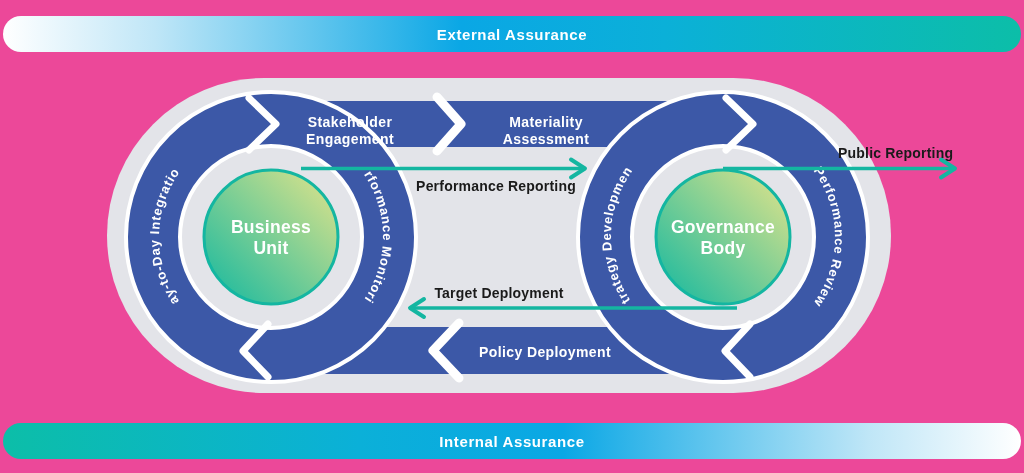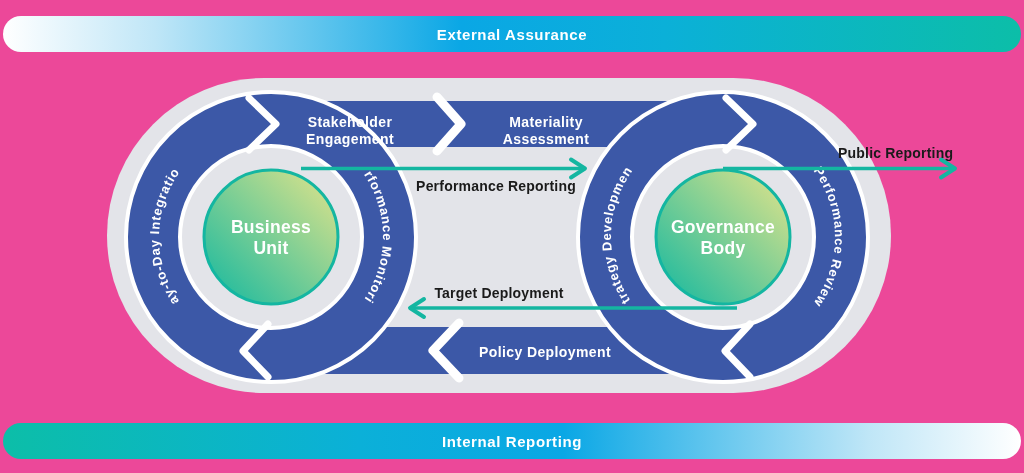--- a/index.html
+++ b/index.html
@@ -99,16 +99,16 @@
     </g>
 
     <g>
       <line x1="723" y1="168.5" x2="953" y2="168.5" stroke-width="3.5" stroke="#14B6A1"></line>
       <path d="M 941 159.5 L 955 168.5 L 941 177.5" fill="none" stroke-width="4" stroke-linecap="round" stroke-linejoin="round" stroke="#14B6A1"></path>
       <text class="arrow-label" x="838" y="158" text-anchor="start">Public Reporting</text>
     </g>
   </svg>
 
   <div class="assurance-bar" id="bar-internal">
-    <span>Internal Reporting</span>
+    <span>Internal Assurance</span>
   </div>
 
 </div>
 
 </body></html>

